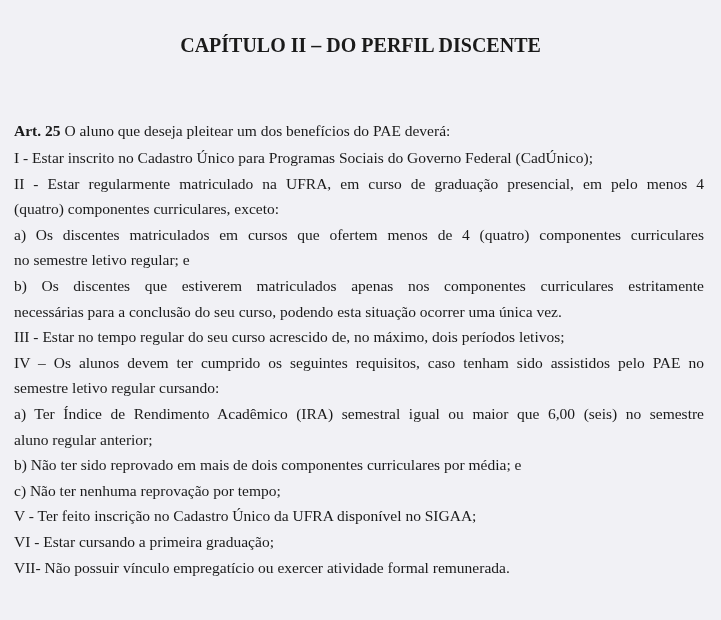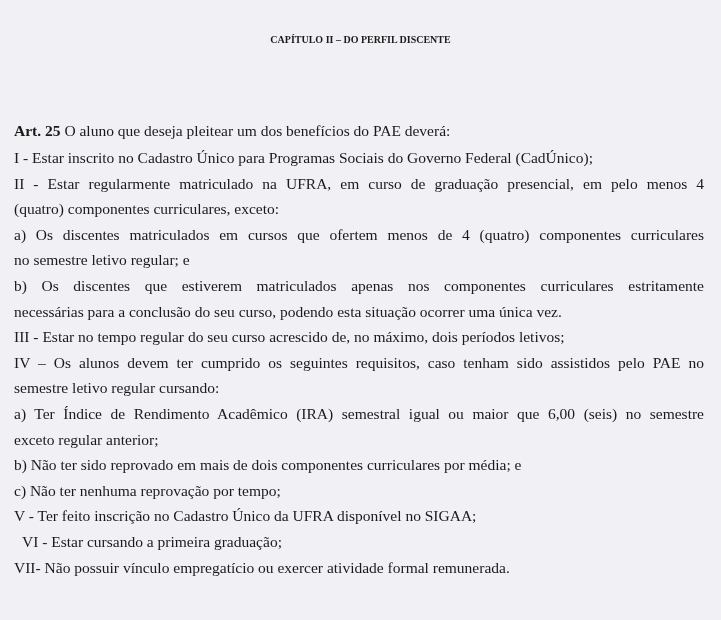--- a/index.html
+++ b/index.html
@@ -21,21 +21,21 @@
       left: 0; top: 0;
       width: 721px; height: 620px;
     }
     .title {
       position: absolute;
       top: 34px;
       left: 0;
       width: 721px;
       text-align: center;
       font-weight: bold;
-      font-size: 10px;
+      font-size: 20px;
       letter-spacing: 0px;
     }
     .line {
       position: absolute;
       left: 14px;
       white-space: nowrap;
     }
     .justify {
       width: 690px;
       text-align: justify;
@@ -58,19 +58,19 @@
   <div class="line justify" style="top: 174.6px;">II - Estar regularmente matriculado na UFRA, em curso de graduação presencial, em pelo menos 4</div>
   <div class="line" style="top: 200.2px;">(quatro) componentes curriculares, exceto:</div>
   <div class="line justify" style="top: 225.8px;">a) Os discentes matriculados em cursos que ofertem menos de 4 (quatro) componentes curriculares</div>
   <div class="line" style="top: 251.4px;">no semestre letivo regular; e</div>
   <div class="line justify" style="top: 277px;">b) Os discentes que estiverem matriculados apenas nos componentes curriculares estritamente</div>
   <div class="line" style="top: 302.6px;">necessárias para a conclusão do seu curso, podendo esta situação ocorrer uma única vez.</div>
   <div class="line" style="top: 328.2px;">III - Estar no tempo regular do seu curso acrescido de, no máximo, dois períodos letivos;</div>
   <div class="line justify" style="top: 353.8px;">IV – Os alunos devem ter cumprido os seguintes requisitos, caso tenham sido assistidos pelo PAE no</div>
   <div class="line" style="top: 379.4px;">semestre letivo regular cursando:</div>
   <div class="line justify" style="top: 405px;">a) Ter Índice de Rendimento Acadêmico (IRA) semestral igual ou maior que 6,00 (seis) no semestre</div>
-  <div class="line" style="top: 430.6px;">exceto regular anterior;</div>
+  <div class="line" style="top: 430.6px;">aluno regular anterior;</div>
   <div class="line" style="top: 456.2px;">b) Não ter sido reprovado em mais de dois componentes curriculares por média; e</div>
   <div class="line" style="top: 481.8px;">c) Não ter nenhuma reprovação por tempo;</div>
   <div class="line" style="top: 507.4px;">V - Ter feito inscrição no Cadastro Único da UFRA disponível no SIGAA;</div>
-  <div class="line" style="top: 533px; margin-left: 8px;">VI - Estar cursando a primeira graduação;</div>
+  <div class="line" style="top: 533px;">VI - Estar cursando a primeira graduação;</div>
   <div class="line" style="top: 558.6px;">VII- Não possuir vínculo empregatício ou exercer atividade formal remunerada.</div>
 </div>
 
 </body></html>

